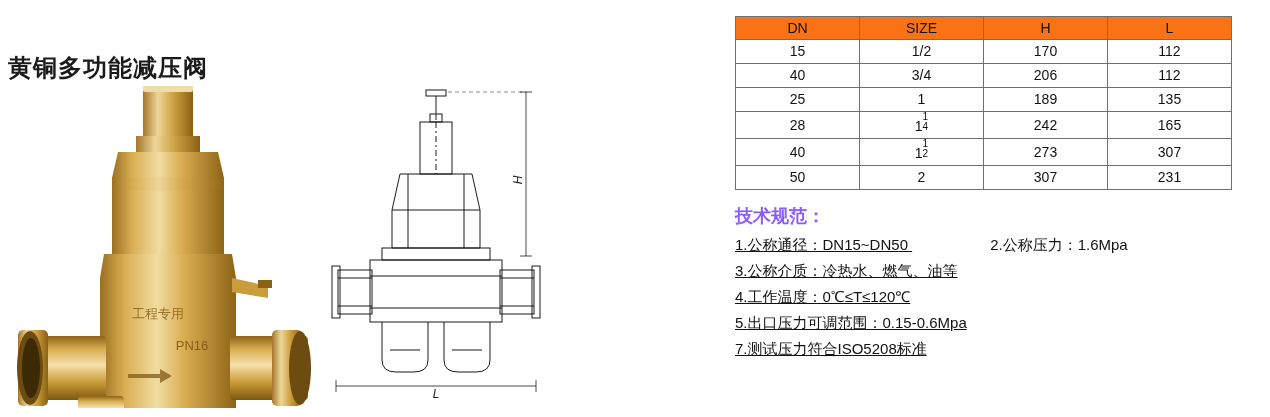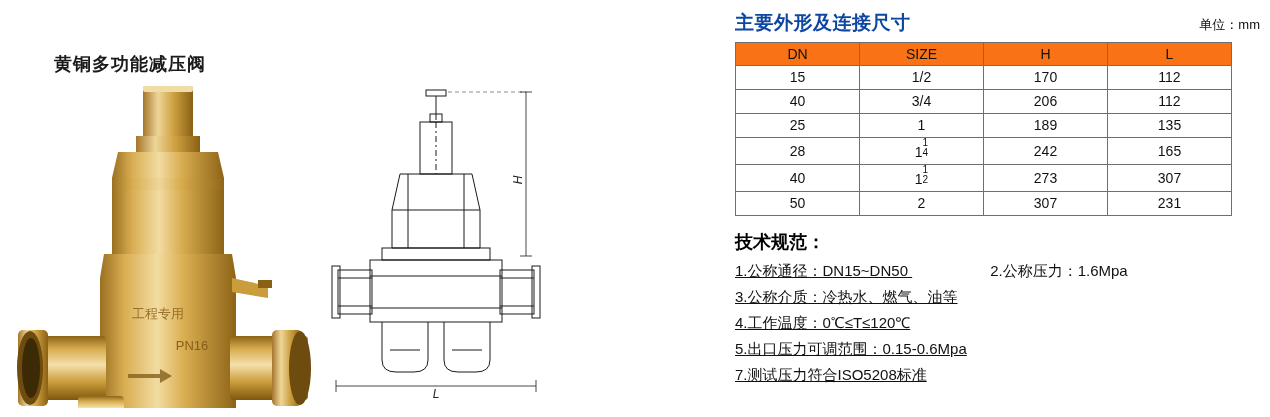--- a/index.html
+++ b/index.html
@@ -14,26 +14,25 @@
     height: 417px;
     overflow: hidden;
     background: #ffffff;
   }
 
   
   .product-title {
     position: absolute;
     left: 8px;
     top: 52px;
-    font-size: 18px;
+    font-size: 24px;
     font-weight: bold;
     color: #1a1a1a;
     letter-spacing: 1px;
     white-space: nowrap;
-    margin-left: 46px;
   }
 
   
   .photo-area {
     position: absolute;
     left: 0px;
     top: 78px;
     width: 320px;
     height: 330px;
   }
@@ -100,21 +99,21 @@
     vertical-align: 1px;
     text-align: center;
   }
   .frac .num { display: block; }
   .frac .den { display: block; }
 
   .tech-title {
     margin-top: 14px;
     font-size: 18px;
     font-weight: bold;
-    color: #000000;
+    color: #8b5cf6;
   }
   .tech-list {
     margin-top: 4px;
     position: relative;
   }
   .tech-row {
     font-size: 15px;
     color: #111;
     line-height: 26px;
     white-space: nowrap;
@@ -242,24 +241,20 @@
 
       <line x1="6" y1="306" x2="206" y2="306" stroke-width="0.8"></line>
       <line x1="6" y1="300" x2="6" y2="312" stroke-width="0.8"></line>
       <line x1="206" y1="300" x2="206" y2="312" stroke-width="0.8"></line>
       <text x="106" y="318" fill="#222" stroke="none" font-family="Liberation Sans, sans-serif" font-size="12" font-style="italic" text-anchor="middle">L</text>
     </svg>
   </div>
 
   <div class="spec-panel">
 
-    <div class="spec-head">
-      <div class="spec-title">主要外形及连接尺寸</div>
-      <div class="spec-unit">单位：mm</div>
-    </div>
 
     <table class="dim-table">
       <thead>
         <tr>
           <th>DN</th>
           <th>SIZE</th>
           <th>H</th>
           <th>L</th>
         </tr>
       </thead>

